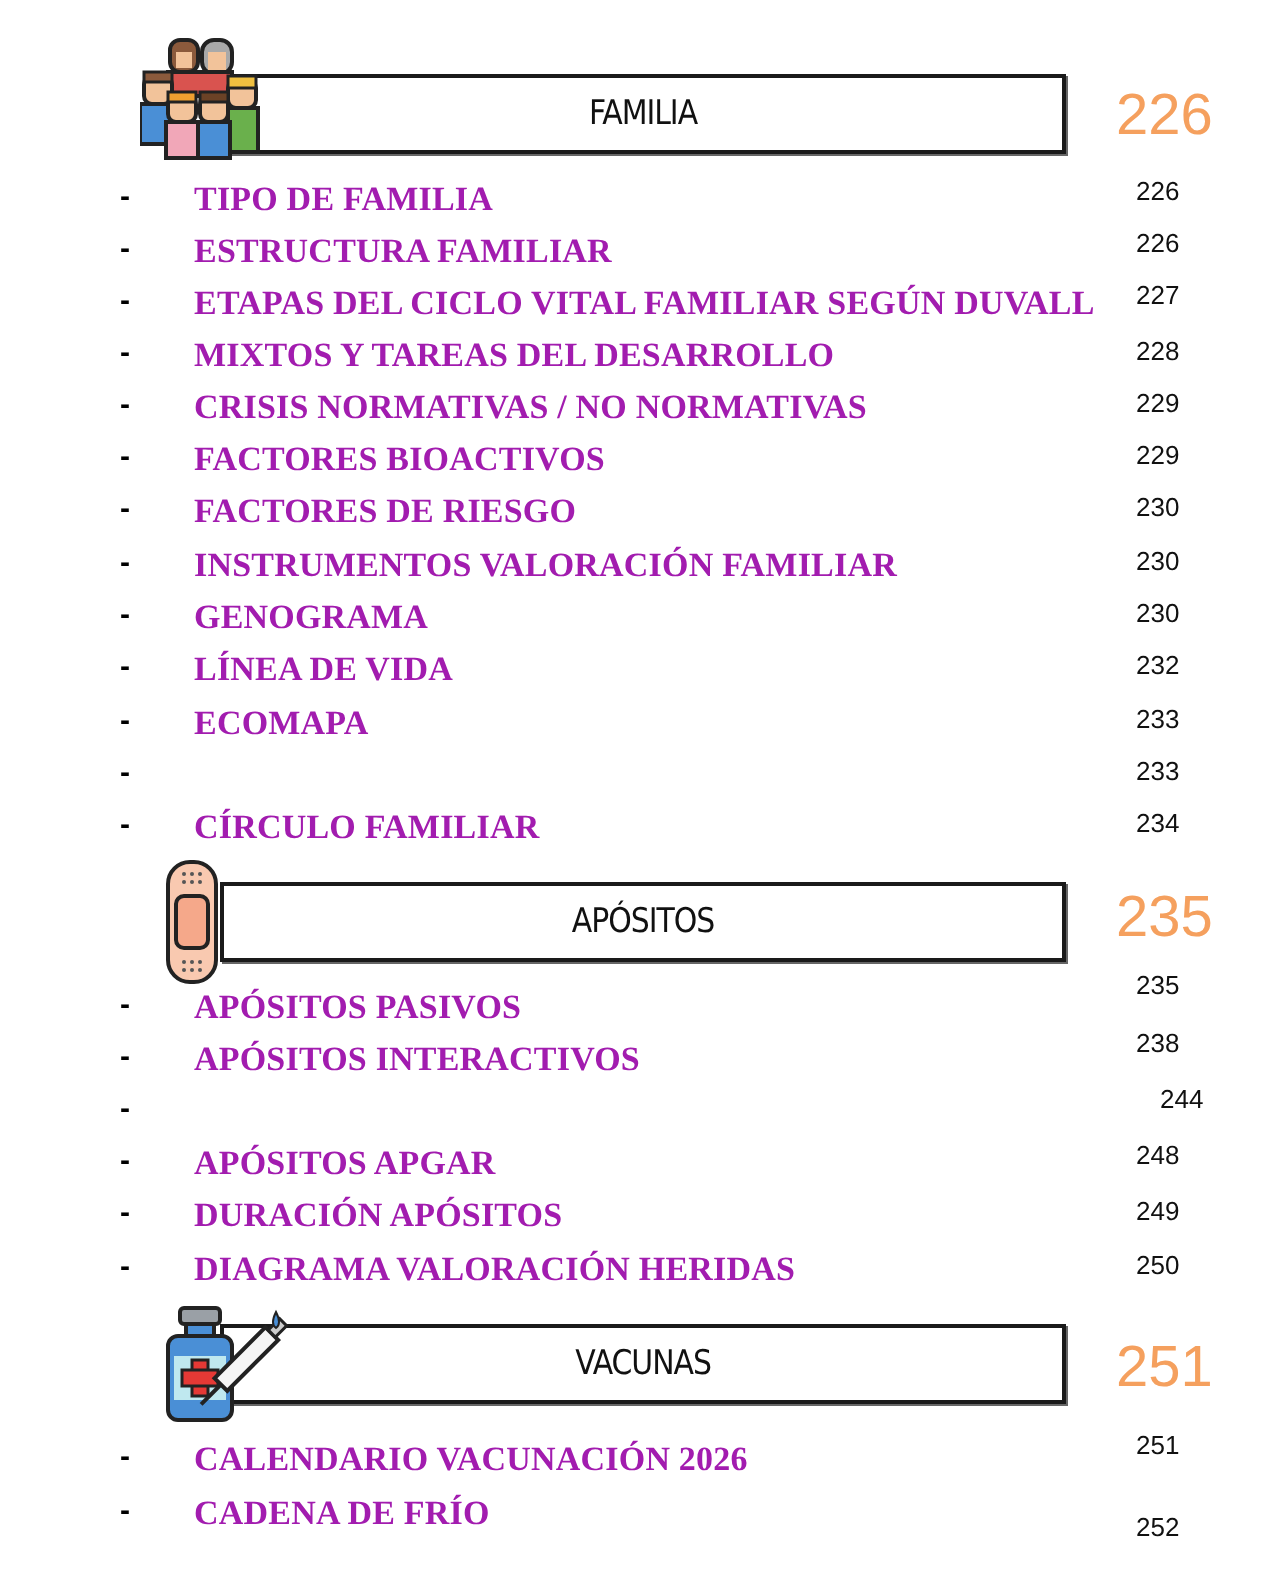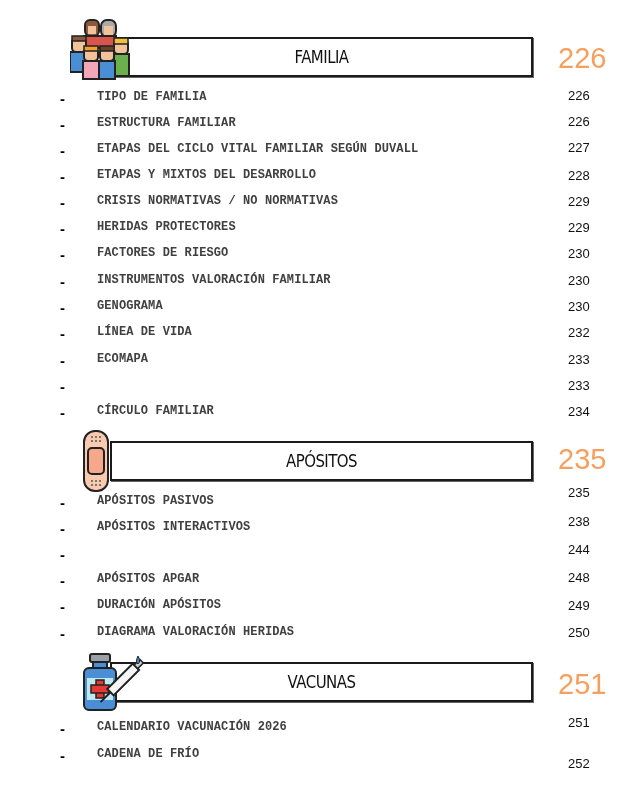--- a/index.html
+++ b/index.html
@@ -12,22 +12,22 @@
   .header-title { position:absolute; left:0; right:0; top:0; bottom:0;
                   display:flex; align-items:center; justify-content:center;
                   font-family:"DejaVu Sans", sans-serif; font-size:17px; letter-spacing:-0.6px;
                   font-weight:normal; color:#111; transform:scaleX(0.88); }
   .header-page { position:absolute; left:558px; font-family:"Liberation Sans", sans-serif;
                  font-size:29px; color:#f5a05e; }
   .icon { position:absolute; }
   .entry { position:absolute; left:0; width:631px; height:22px; }
   .entry .dash { position:absolute; left:60px; top:0; font-family:"Liberation Sans", sans-serif;
                  font-weight:bold; font-size:15px; }
-  .entry .label { position:absolute; left:97px; top:0; font-family:Liberation Mono, monospace;
-                  font-weight:bold; font-size:12px; letter-spacing:0.1px; color:#404040; }
+  .entry .label { position:absolute; left:97px; top:0; font-family:Liberation Serif, serif;
+                  font-weight:bold; font-size:17px; letter-spacing:0.1px; color:#a21caf; }
   .entry .page { position:absolute; left:568px; font-family:"Liberation Sans", sans-serif;
                  font-size:13px; color:#111; }
 </style>
 </head>
 <body>
 
 <div class="section-header" style="top:0;">
   <div class="header-box" style="top:37px;">
     <div class="header-title">FAMILIA</div>
   </div>
@@ -72,31 +72,31 @@
     <span class="label">ESTRUCTURA FAMILIAR</span>
     <span class="page" style="top:-2px;">226</span>
   </div>
   <div class="entry" style="top:142px;">
     <span class="dash">-</span>
     <span class="label">ETAPAS DEL CICLO VITAL FAMILIAR SEGÚN DUVALL</span>
     <span class="page" style="top:-2px;">227</span>
   </div>
   <div class="entry" style="top:168px;">
     <span class="dash">-</span>
-    <span class="label">ETAPAS Y MIXTOS DEL DESARROLLO</span>
+    <span class="label">MIXTOS Y TAREAS DEL DESARROLLO</span>
     <span class="page" style="top:0px;">228</span>
   </div>
   <div class="entry" style="top:194px;">
     <span class="dash">-</span>
     <span class="label">CRISIS NORMATIVAS / NO NORMATIVAS</span>
     <span class="page" style="top:0px;">229</span>
   </div>
   <div class="entry" style="top:220px;">
     <span class="dash">-</span>
-    <span class="label">HERIDAS PROTECTORES</span>
+    <span class="label">FACTORES BIOACTIVOS</span>
     <span class="page" style="top:0px;">229</span>
   </div>
   <div class="entry" style="top:246px;">
     <span class="dash">-</span>
     <span class="label">FACTORES DE RIESGO</span>
     <span class="page" style="top:0px;">230</span>
   </div>
   <div class="entry" style="top:273px;">
     <span class="dash">-</span>
     <span class="label">INSTRUMENTOS VALORACIÓN FAMILIAR</span>
@@ -161,21 +161,21 @@
     <span class="label">APÓSITOS PASIVOS</span>
     <span class="page" style="top:-9px;">235</span>
   </div>
   <div class="entry" style="top:520px;">
     <span class="dash">-</span>
     <span class="label">APÓSITOS INTERACTIVOS</span>
     <span class="page" style="top:-6px;">238</span>
   </div>
   <div class="entry" style="top:546px;">
     <span class="dash">-</span>
-    <span class="page" style="top:-4px;">244</span>
+    <span class="page" style="top:-4px;margin-left:12px;">244</span>
   </div>
   <div class="entry" style="top:572px;">
     <span class="dash">-</span>
     <span class="label">APÓSITOS APGAR</span>
     <span class="page" style="top:-2px;">248</span>
   </div>
   <div class="entry" style="top:598px;">
     <span class="dash">-</span>
     <span class="label">DURACIÓN APÓSITOS</span>
     <span class="page" style="top:0px;text-align:center;">249</span>

